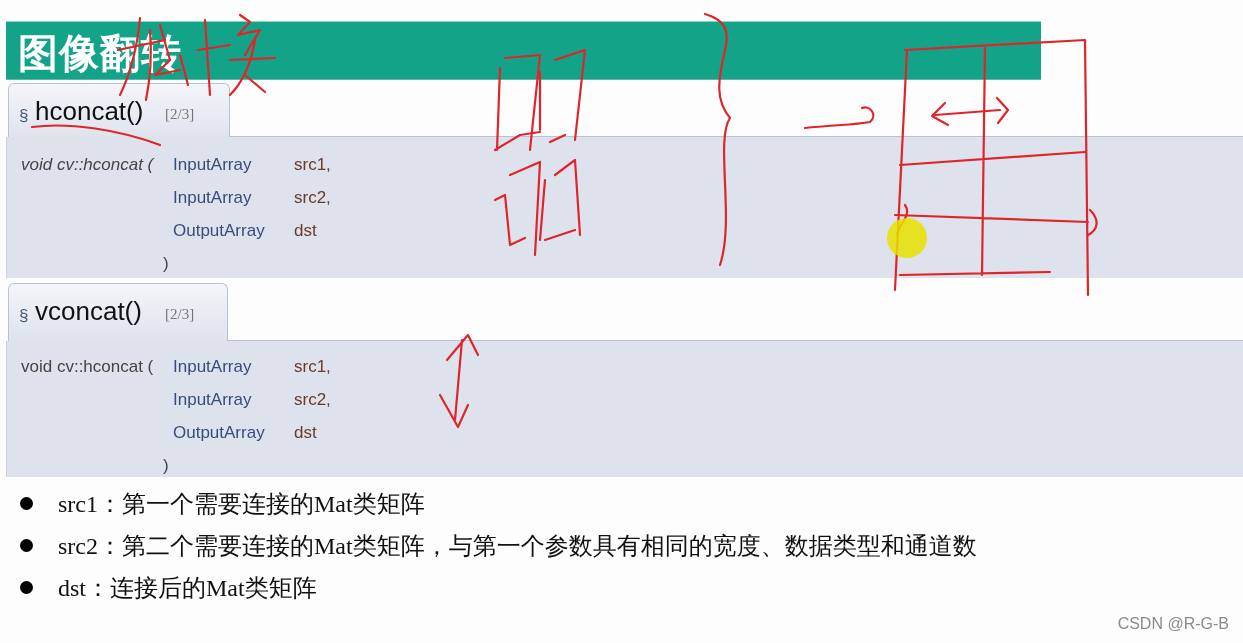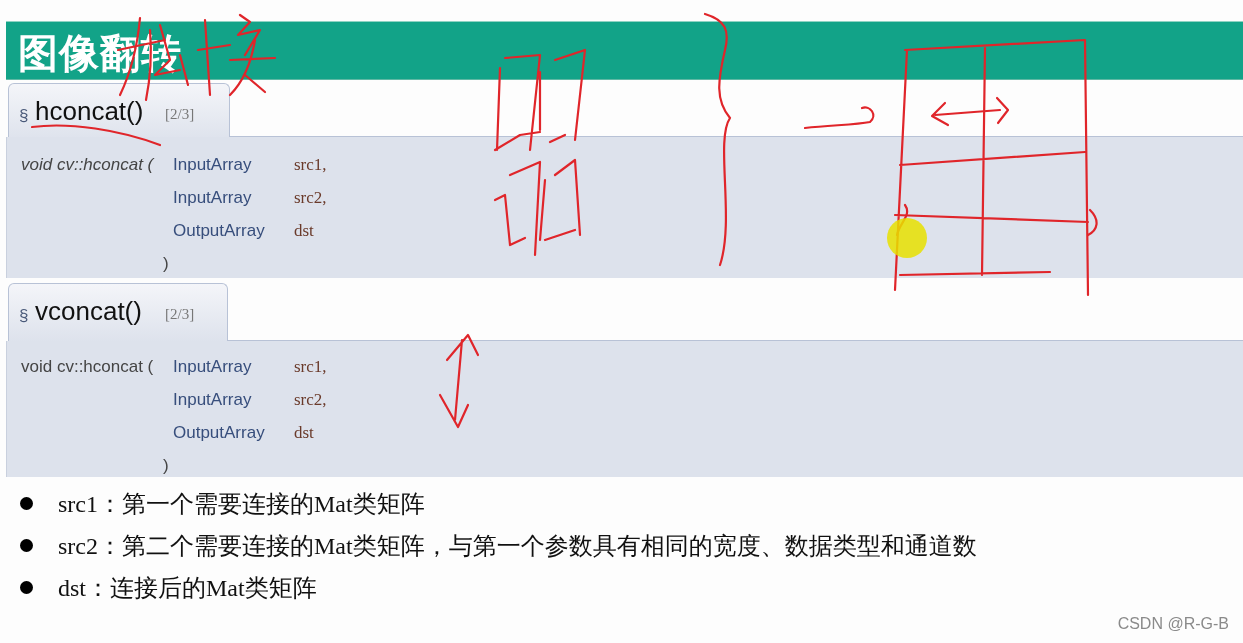--- a/index.html
+++ b/index.html
@@ -1,28 +1,28 @@
 <!DOCTYPE html>
 <html><head>
 <meta charset="utf-8">
 <style>
   html, body { margin:0; padding:0; }
   body { width:1243px; height:643px; background:#fdfdfd; position:relative; overflow:hidden; font-family:"Liberation Sans", sans-serif; }
-  .title-bar { position:absolute; left:6px; top:21px; width:1237px; height:57px; background:#12a388; border-top:1px solid #8fd3c3; border-bottom:1px solid #5fb8a4; }
+  .title-bar { position:absolute; left:6px; top:21px; width:1035px; height:57px; background:#12a388; border-top:1px solid #8fd3c3; border-bottom:1px solid #5fb8a4; }
   .title-bar .title { position:absolute; left:12px; top:4px; font-family:"DejaVu Sans", sans-serif; font-weight:bold; font-size:40px; color:#ffffff; letter-spacing:1px; }
   .section { position:absolute; left:6px; width:1237px; }
   .tab { position:absolute; left:2px; height:58px; background:linear-gradient(#f4f5f9,#dde2ec); border:1px solid #b8c2d6; border-bottom:none; border-radius:6px 6px 0 0; }
   .tab .sect { position:absolute; left:10px; top:22px; font-size:17px; color:#4a5a7a; }
   .tab .fname { position:absolute; left:26px; top:12px; font-size:26px; color:#111; }
   .tab .overload { position:absolute; top:22px; font-family:Liberation Serif, serif; font-size:15px; color:#777; }
   .tab-line { position:absolute; height:1px; background:#b8c2d6; right:0; }
   .body { position:absolute; left:0; width:1237px; background:#dde2ec; border-left:1px solid #c9d0de; }
   .sig { position:absolute; font-size:17px; color:#444; }
   .ptype { position:absolute; font-size:17px; font-weight:normal; color:#374e7c; }
-  .pname { position:absolute; font-size:17px; color:#6a3a2a;font-family:Liberation Serif, serif; }
+  .pname { position:absolute; font-size:17px; color:#6a3a2a; }
   .bullets { position:absolute; left:20px; top:488px; }
   .bullet { position:relative; height:42px; font-family:"Liberation Serif", serif; font-size:24px; color:#111; }
   .bullet .dot { position:absolute; left:0; top:9px; width:13px; height:13px; border-radius:50%; background:#000; }
   .bullet .txt { position:absolute; left:38px; top:0; white-space:nowrap; }
   .watermark { position:absolute; right:14px; top:615px; font-size:16px; color:#8a8a8a; }
   svg.ink { position:absolute; left:0; top:0; pointer-events:none; }
 </style>
 </head>
 <body>
 

